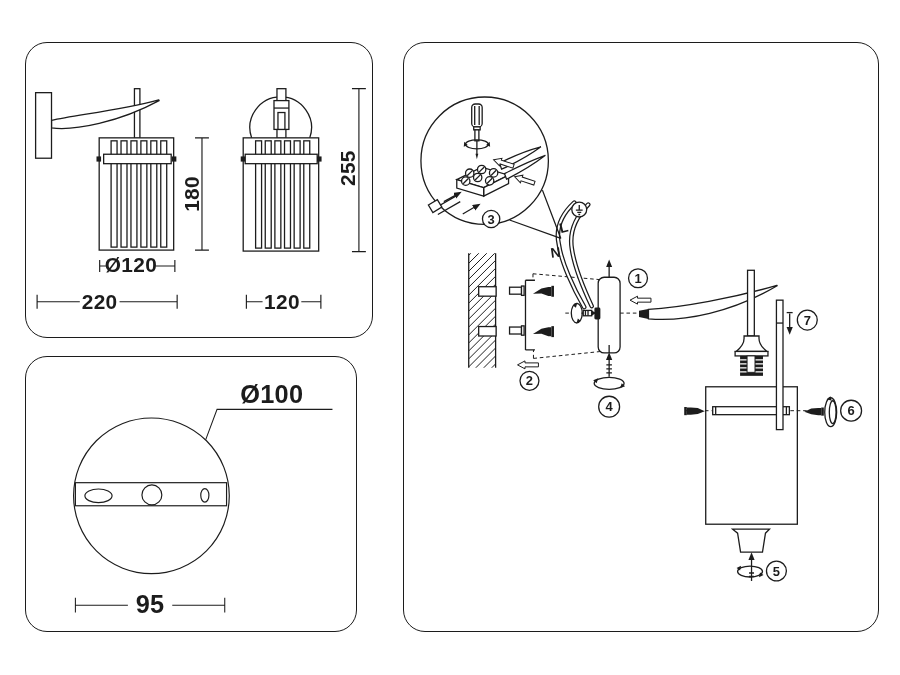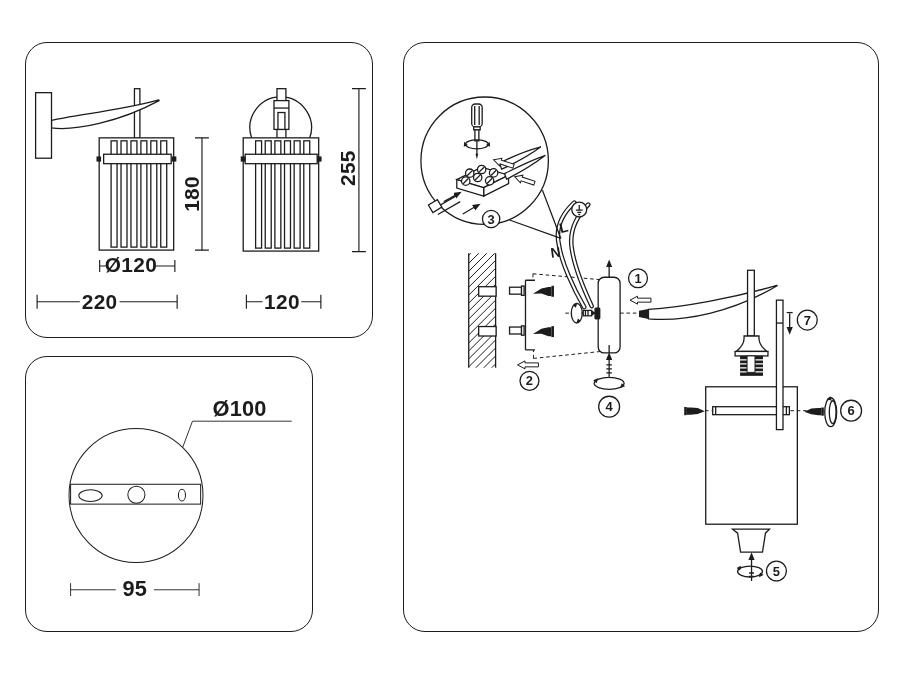--- a/index.html
+++ b/index.html
@@ -1,21 +1,21 @@
 <!DOCTYPE html>
 <html><head>
 <meta charset="utf-8">
 <style>
   html,body{margin:0;padding:0;background:#ffffff;}
   .sheet{position:relative;width:900px;height:675px;background:#ffffff;
          font-family:"Liberation Sans",sans-serif;overflow:hidden;}
   .panel{position:absolute;border:1.7px solid #1c1c1c;border-radius:22px;
          box-sizing:border-box;background:#fff;}
   #p1{left:25px;top:42px;width:348px;height:296px;}
-  #p2{left:25px;top:356px;width:288px;height:276px;padding-left:15px;}
+  #p2{left:25px;top:356px;width:332px;height:276px;padding-left:15px;}
   #p3{left:403px;top:42px;width:476px;height:590px;}
   svg{display:block;width:100%;height:100%;}
   .s{stroke:#1c1c1c;fill:none;stroke-width:1.3;}
   .sw{stroke:#1c1c1c;fill:#ffffff;stroke-width:1.3;}
   .fb{fill:#1c1c1c;stroke:none;}
   .dim{stroke:#1c1c1c;fill:none;stroke-width:1.15;}
   .dsh{stroke:#1c1c1c;fill:none;stroke-width:1;stroke-dasharray:3.6 2.8;}
   .hatch{stroke:#1c1c1c;fill:none;stroke-width:1;}
   .tube{stroke:#1c1c1c;stroke-width:4.6;fill:none;stroke-linecap:round;}
   .tubein{stroke:#ffffff;stroke-width:2.1;fill:none;stroke-linecap:round;}

